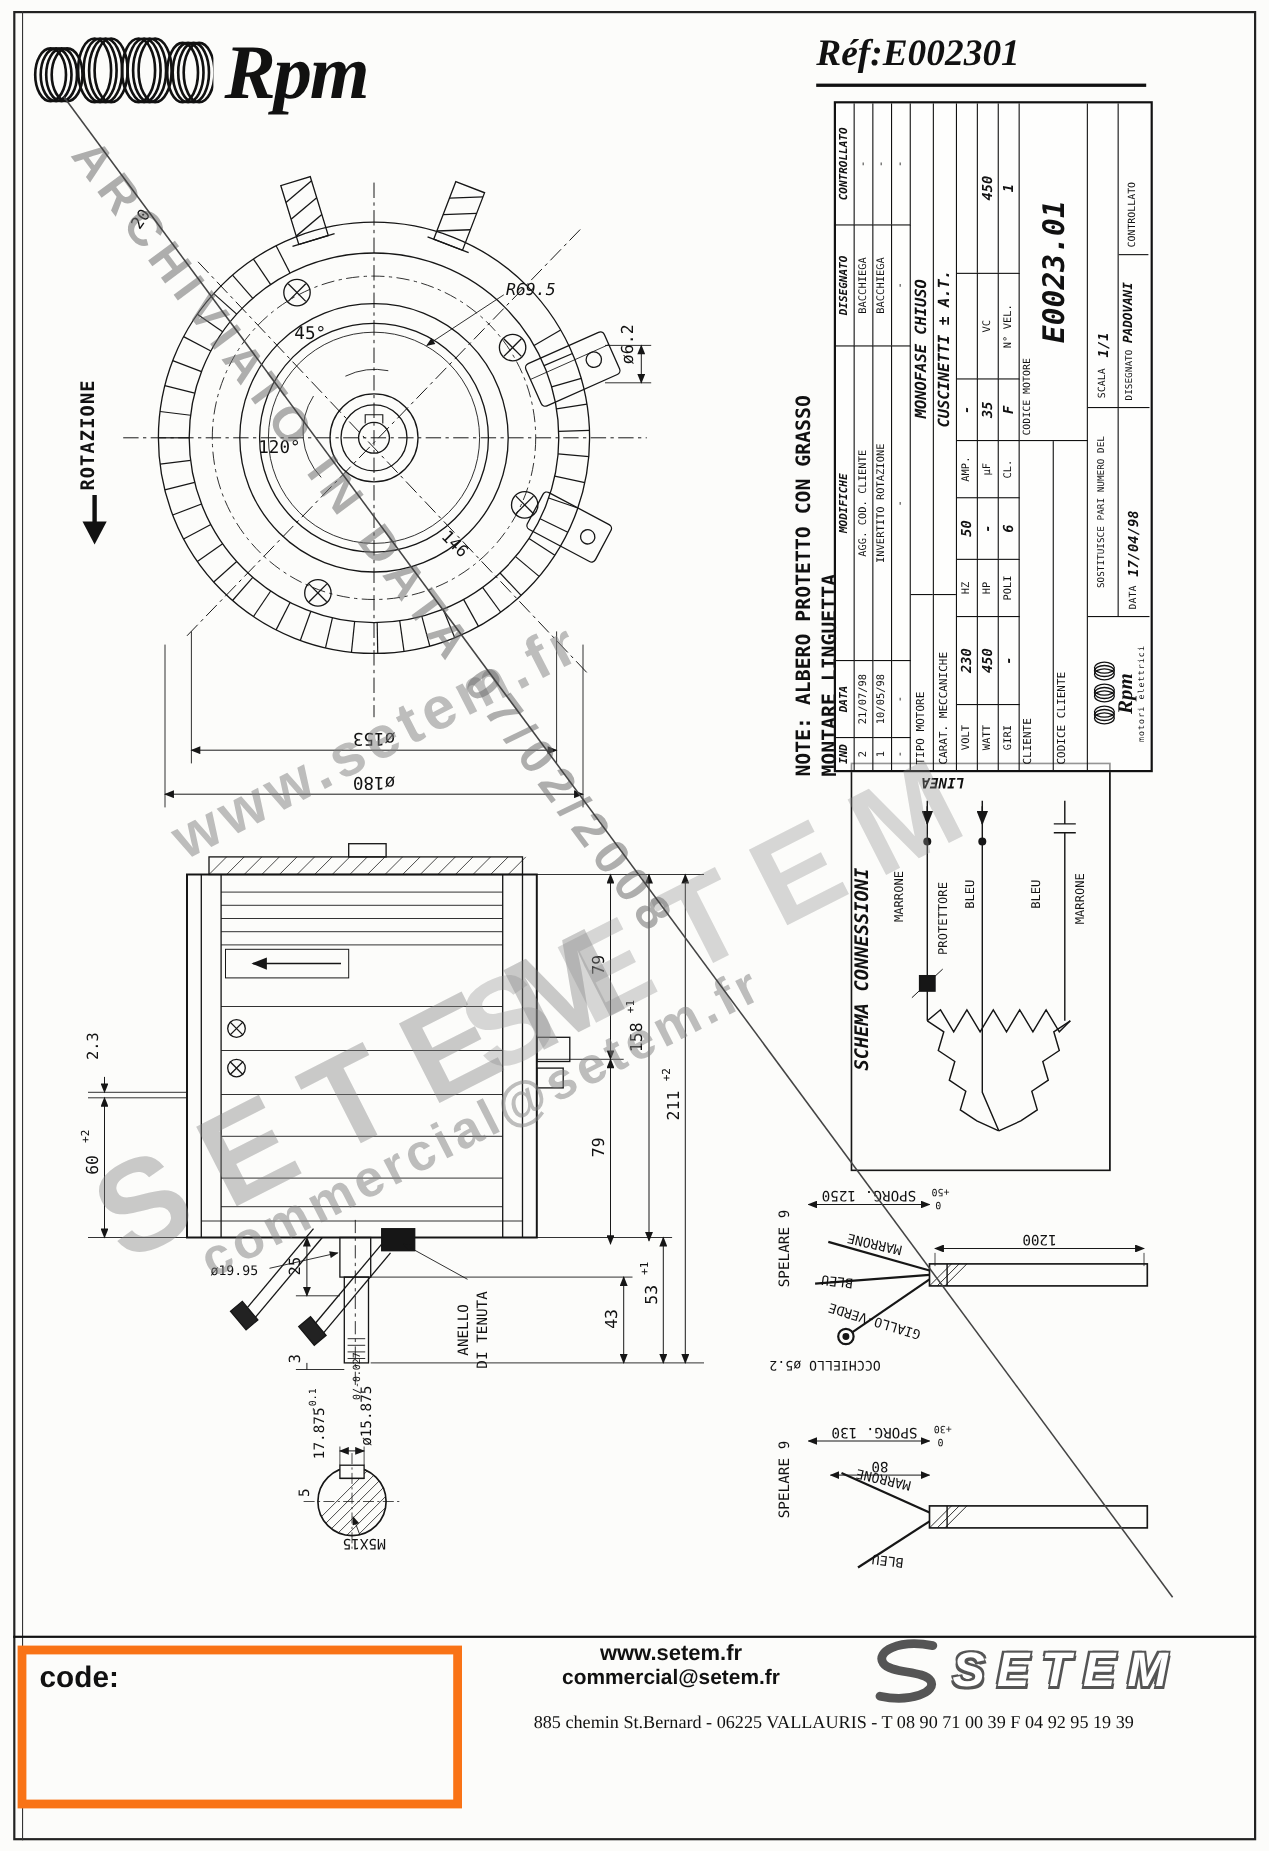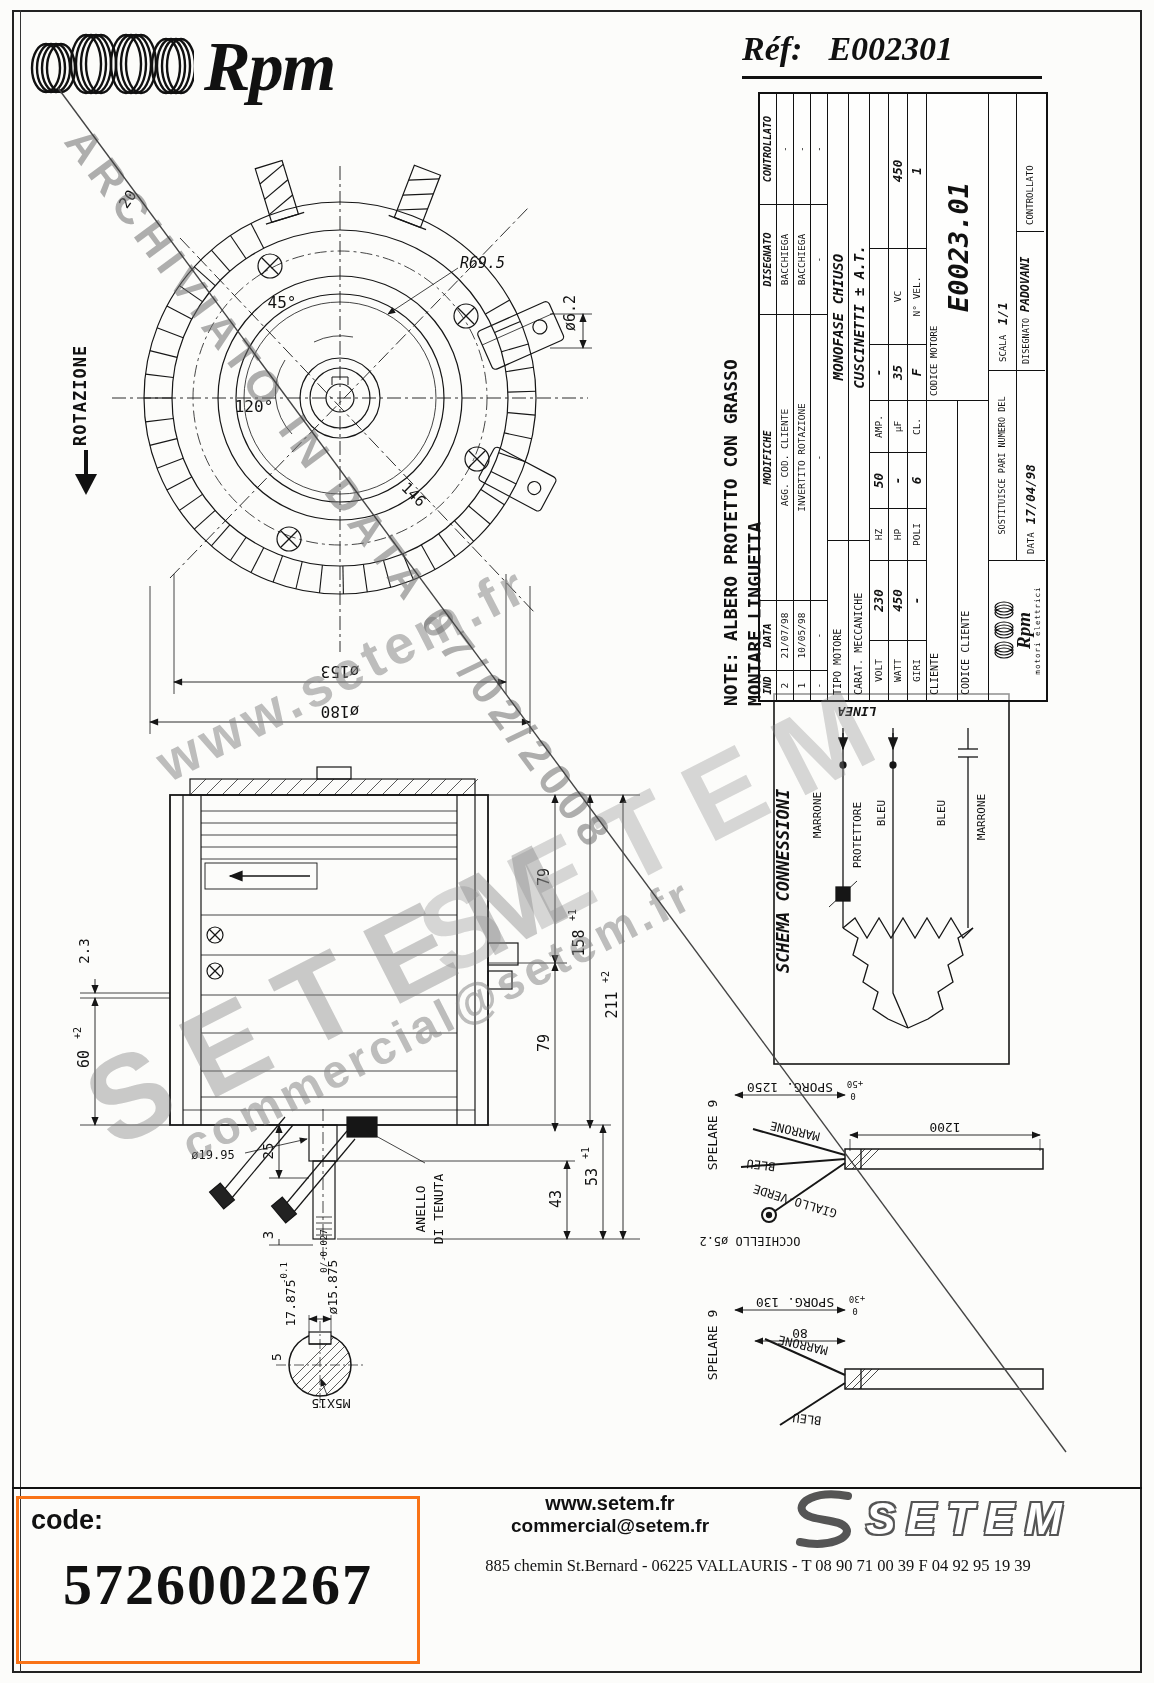--- a/index.html
+++ b/index.html
@@ -6,21 +6,21 @@
   html,body { width:1154px; height:1683px; }
   body { position:relative; background:#fcfcfa; font-family:"DejaVu Sans Mono",monospace; color:#111; overflow:hidden; }
   .abs { position:absolute; }
   .frame { position:absolute; left:12px; top:10px; right:12px; bottom:10px; border:2px solid #222; }
   .frame-left2 { position:absolute; left:20px; top:10px; bottom:10px; width:0; border-left:1px solid #333; }
   .footer-sep { position:absolute; left:12px; right:12px; top:1487px; border-top:2px solid #111; z-index:50; }
 
   
   .brand-wrap { left:26px; top:18px; display:flex; align-items:flex-end; z-index:12; }
   .brand-text { font-family:"Liberation Serif",serif; font-style:italic; font-weight:bold; font-size:70px; line-height:70px; letter-spacing:-2px; margin-left:10px; }
-  .ref-wrap { left:742px; top:30px; width:300px; border-bottom:3px solid #111; padding-bottom:8px; font-family:"Liberation Serif",serif; font-style:italic; font-weight:bold; font-size:34px; display:flex; gap:26px; z-index:12; }
+  .ref-wrap { left:742px; top:30px; width:300px; border-bottom:3px solid #111; padding-bottom:8px; font-family:"Liberation Serif",serif; font-style:italic; font-weight:bold; font-size:34px; display:flex; z-index:12; }
 
   
   .vt { position:absolute; writing-mode:vertical-rl; transform:rotate(180deg); white-space:nowrap; font-family:"DejaVu Sans Mono",monospace; }
   .rot-label { left:70px; top:320px; height:126px; font-size:17px; font-weight:bold; letter-spacing:1px; z-index:11; }
   .note1 { left:720px; top:320px; height:386px; font-size:18px; font-weight:bold; z-index:11; }
   .note2 { left:744px; top:478px; height:228px; font-size:18px; font-weight:bold; z-index:11; }
 
   svg text { font-family:"DejaVu Sans Mono",monospace; fill:#111; }
   .dim { text-anchor:middle; }
   .drawing { z-index:10; }
@@ -64,21 +64,21 @@
   
   .wm { position:absolute; font-family:"Liberation Sans",sans-serif; color:rgba(125,125,125,.5); pointer-events:none; white-space:nowrap; z-index:40; }
   .wm-url { left:160px; top:735px; font-size:54px; font-weight:bold; letter-spacing:5px; transform:rotate(-27deg); transform-origin:left center; }
   .wm-brand { left:95px; top:1045px; font-size:118px; font-weight:900; letter-spacing:28px; transform:rotate(-27deg); transform-origin:left center; color:rgba(130,130,130,.42); }
   .wm-brand2 { left:428px; top:880px; font-size:112px; font-weight:900; letter-spacing:26px; transform:rotate(-27deg); transform-origin:left center; color:rgba(140,140,140,.34); }
   .wm-email { left:185px; top:1120px; font-size:47px; font-weight:bold; letter-spacing:4px; transform:rotate(-27deg); transform-origin:left center; }
   .wm-stamp { left:95px; top:118px; font-size:44px; font-weight:bold; letter-spacing:7px; transform:rotate(53.4deg); transform-origin:left top; color:rgba(110,110,110,.55); }
   .diag-line { position:absolute; inset:0; z-index:41; pointer-events:none; }
 
   
-  .code-box { left:16px; top:1496px; width:404px; height:168px; border:3px solid #f97316; z-index:51; }
+  .code-box { left:16px; top:1496px; width:404px; height:148px; border:8px solid #f97316; z-index:51; }
   .code-label { position:absolute; left:12px; top:6px; font-family:"Liberation Sans",sans-serif; font-weight:bold; font-size:27px; }
   .code-value { position:absolute; left:0; right:0; top:52px; text-align:center; font-family:"Liberation Serif",serif; font-weight:bold; font-size:58px; letter-spacing:2px; }
   .f-center { left:455px; top:1492px; width:310px; text-align:center; font-family:"Liberation Sans",sans-serif; z-index:51; }
   .f-center .u { font-weight:bold; font-size:20px; }
   .f-center .e { font-weight:bold; font-size:19px; }
   .f-addr { left:448px; top:1556px; width:620px; text-align:center; font-family:Liberation Serif, serif; font-size:16.5px; z-index:51; }
   .f-logo { left:788px; top:1488px; display:flex; align-items:center; gap:6px; z-index:51; }
   .f-setem { font-family:"Liberation Sans",sans-serif; font-style:italic; font-weight:900; font-size:44px; letter-spacing:11px; color:#fff;
              text-shadow:-2px -2px 0 #555, 2px -2px 0 #555, -2px 2px 0 #555, 2px 2px 0 #555, 0 0 1px #555; }
 </style>
@@ -639,21 +639,20 @@
 <div class="wm wm-brand2">SETEM</div>
 <div class="wm wm-email">commercial@setem.fr</div>
 <div class="wm wm-stamp">ARCHIVIATO IN DATA 07/02/2008</div>
 <svg class="diag-line" width="1154" height="1683" viewBox="0 0 1154 1683">
   <line x1="58" y1="88" x2="1066" y2="1452" stroke="#444" stroke-width="1.4"></line>
 </svg>
 
 <div class="footer-sep"></div>
 <div class="abs code-box">
   <div class="code-label">code:</div>
-  <div class="code-value">5726002267</div>
 </div>
 <div class="abs f-center">
   <div class="u">www.setem.fr</div>
   <div class="e">commercial@setem.fr</div>
 </div>
 <div class="abs f-addr">885 chemin St.Bernard  -  06225 VALLAURIS  -  T 08 90 71 00 39   F 04 92 95 19 39</div>
 <div class="abs f-logo">
   <svg width="72" height="62" viewBox="0 0 72 62">
     <path d="M60,8 C28,2 8,14 15,24 C22,34 52,30 58,40 C64,50 40,60 12,54" fill="none" stroke="#555" stroke-width="8" stroke-linecap="round"></path>
   </svg>

